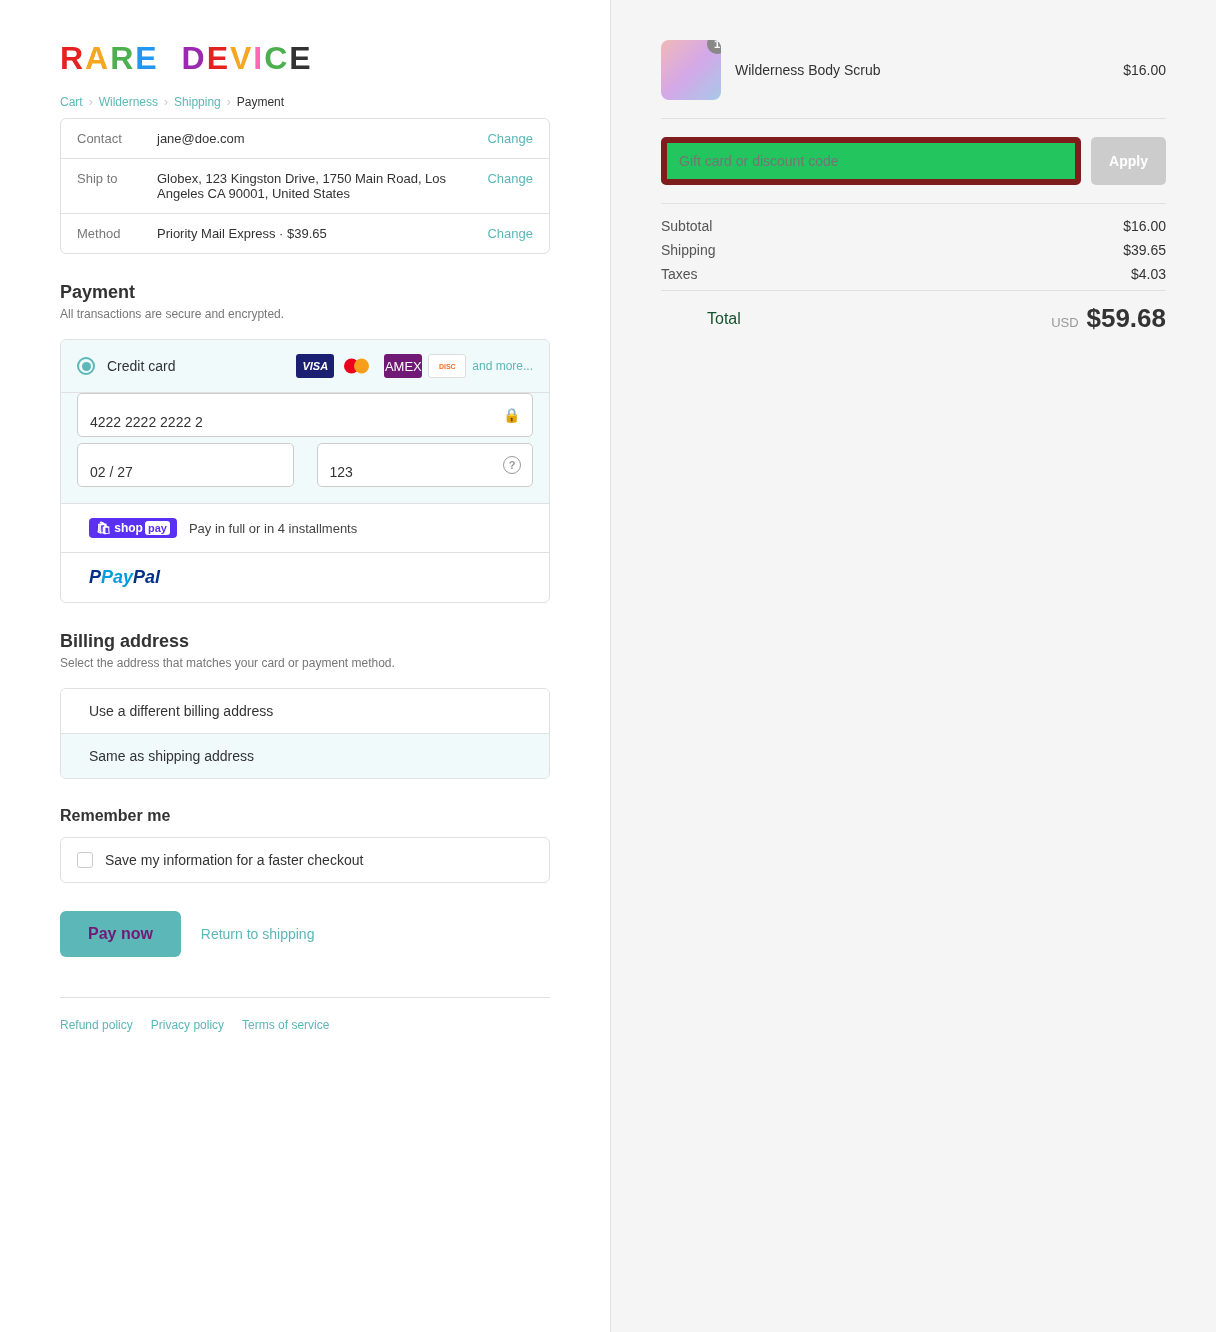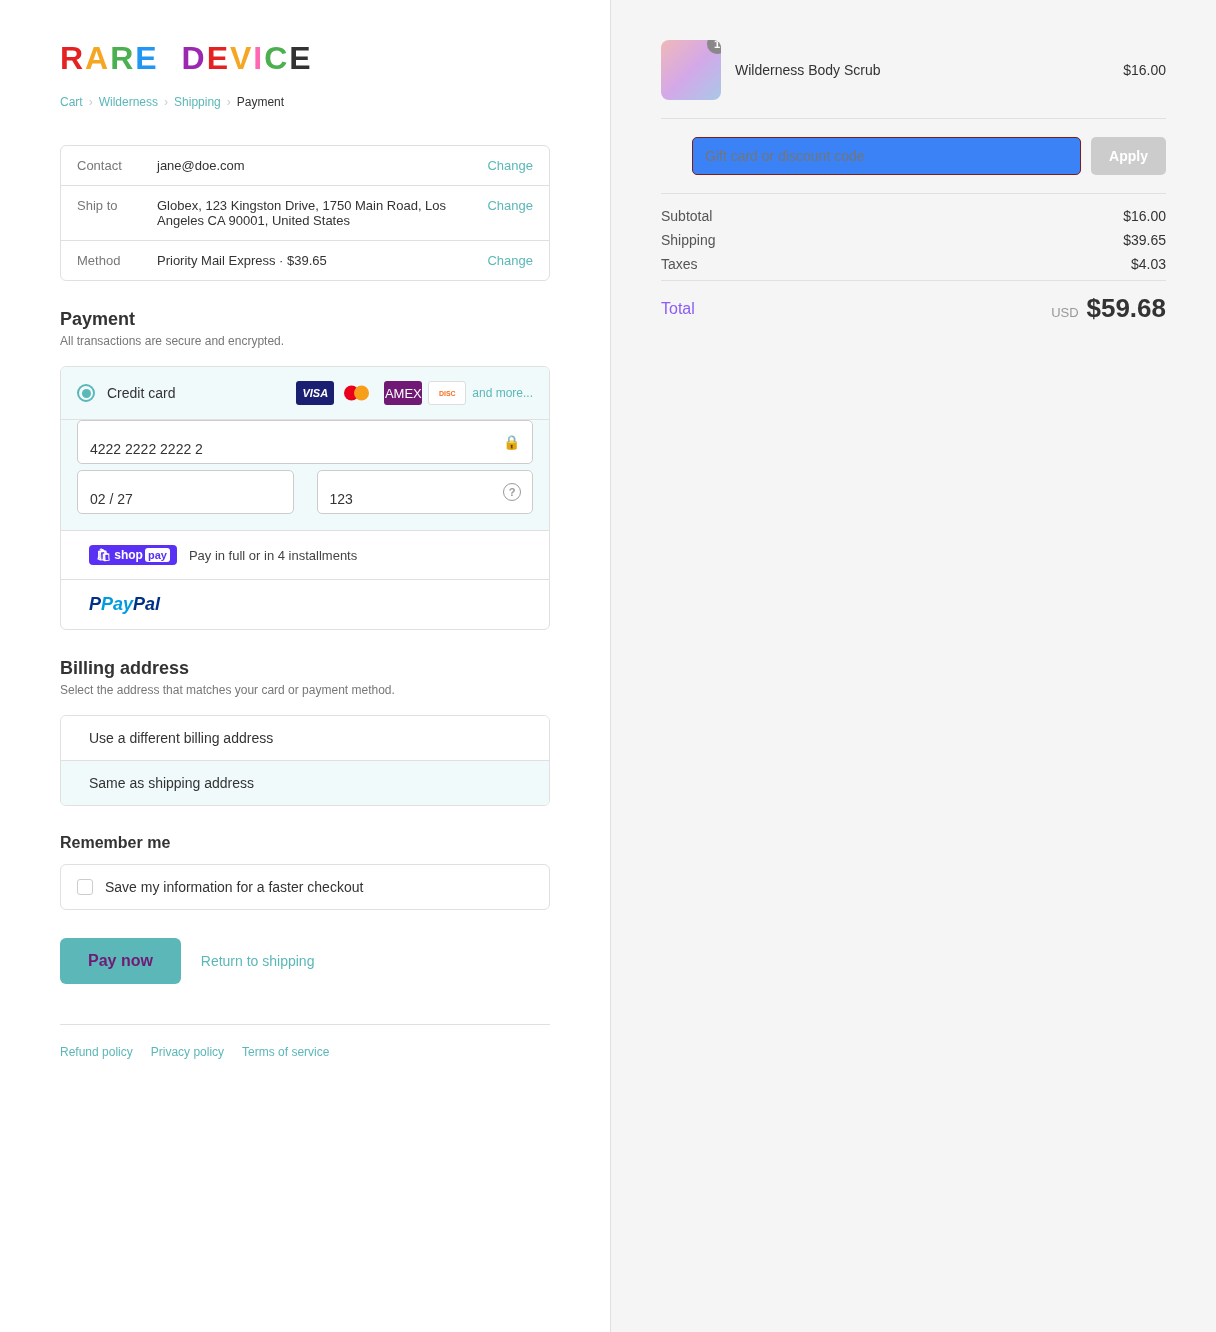--- a/index.html
+++ b/index.html
@@ -15,21 +15,21 @@
     .logo span.r2 { color: #4CAF50; }
     .logo span.e { color: #2196F3; }
     .logo span.d { color: #9C27B0; }
     .logo span.e2 { color: #e52222; }
     .logo span.v { color: #f5a623; }
     .logo span.i { color: #ff69b4; }
     .logo span.c { color: #4CAF50; }
     .logo span.e3 { color: #333; }
 
     
-    .breadcrumb { display: flex; align-items: center; gap: 6px; font-size: 12px; color: #999; margin-bottom: 36px; }
+    .breadcrumb { display: flex; align-items: center; gap: 6px; font-size: 12px; color: #999; margin-bottom: 9px; }
     .breadcrumb a { color: #5bb7b8; text-decoration: none; }
     .breadcrumb .sep { color: #ccc; }
     .breadcrumb .current { color: #333; font-weight: 500; }
 
     
     .info-box { border: 1px solid #e0e0e0; border-radius: 6px; margin-bottom: 28px; }
     .info-row { display: flex; align-items: flex-start; padding: 12px 16px; border-bottom: 1px solid #e0e0e0; }
     .info-row:last-child { border-bottom: none; }
     .info-label { width: 80px; color: #777; font-size: 13px; }
     .info-value { flex: 1; font-size: 13px; color: #333; }
@@ -97,30 +97,30 @@
 
     
     .product-row { display: flex; align-items: center; gap: 14px; padding-bottom: 18px; border-bottom: 1px solid #e0e0e0; margin-bottom: 18px; }
     .product-img { width: 60px; height: 60px; border-radius: 8px; background: linear-gradient(135deg, #f9a8a8, #c8a0d0); position: relative; flex-shrink: 0; overflow: hidden; display: flex; align-items: center; justify-content: center; }
     .product-badge { position: absolute; top: -6px; right: -6px; background: #888; color: #fff; border-radius: 50%; width: 20px; height: 20px; font-size: 11px; font-weight: 700; display: flex; align-items: center; justify-content: center; }
     .product-name { flex: 1; font-size: 14px; color: #333; font-weight: 500; }
     .product-price { font-size: 14px; color: #333; font-weight: 500; }
 
     
     .discount-row { display: flex; gap: 10px; margin-bottom: 18px; }
-    .discount-input { flex: 1; border: 1px solid #7f1d1d; border-radius: 5px; padding: 10px 12px; font-size: 14px; color: #333; outline: none; background: #3b82f6; margin-left: 31px; }
+    .discount-input { flex: 1; border: 6px solid #7f1d1d; border-radius: 5px; padding: 10px 12px; font-size: 14px; color: #333; outline: none; background: #22c55e; }
     .apply-btn { background: #ccc; color: #fff; border: none; border-radius: 5px; padding: 10px 18px; font-size: 14px; font-weight: 600; cursor: pointer; }
 
     
     .totals { border-top: 1px solid #e0e0e0; padding-top: 14px; }
     .total-row { display: flex; justify-content: space-between; margin-bottom: 8px; font-size: 14px; color: #555; }
     .total-row .label { color: #555; }
     .total-row .value { color: #333; }
     .grand-total { display: flex; justify-content: space-between; align-items: center; padding-top: 12px; border-top: 1px solid #e0e0e0; margin-top: 8px; }
-    .grand-label { font-size: 16px; color: #8b5cf6; font-weight: 500; }
+    .grand-label { font-size: 16px; color: #14532d; font-weight: 500; margin-left: 46px; }
     .grand-value { font-size: 26px; font-weight: 700; color: #333; }
     .grand-currency { font-size: 13px; color: #999; margin-right: 4px; }
 
     .product-img-visual { width: 100%; height: 100%; background: linear-gradient(135deg, #f0b8b8 0%, #d4a8e8 50%, #a8c8e8 100%); }
   </style>
 </head>
 <body>
 
 <div class="layout">
 

